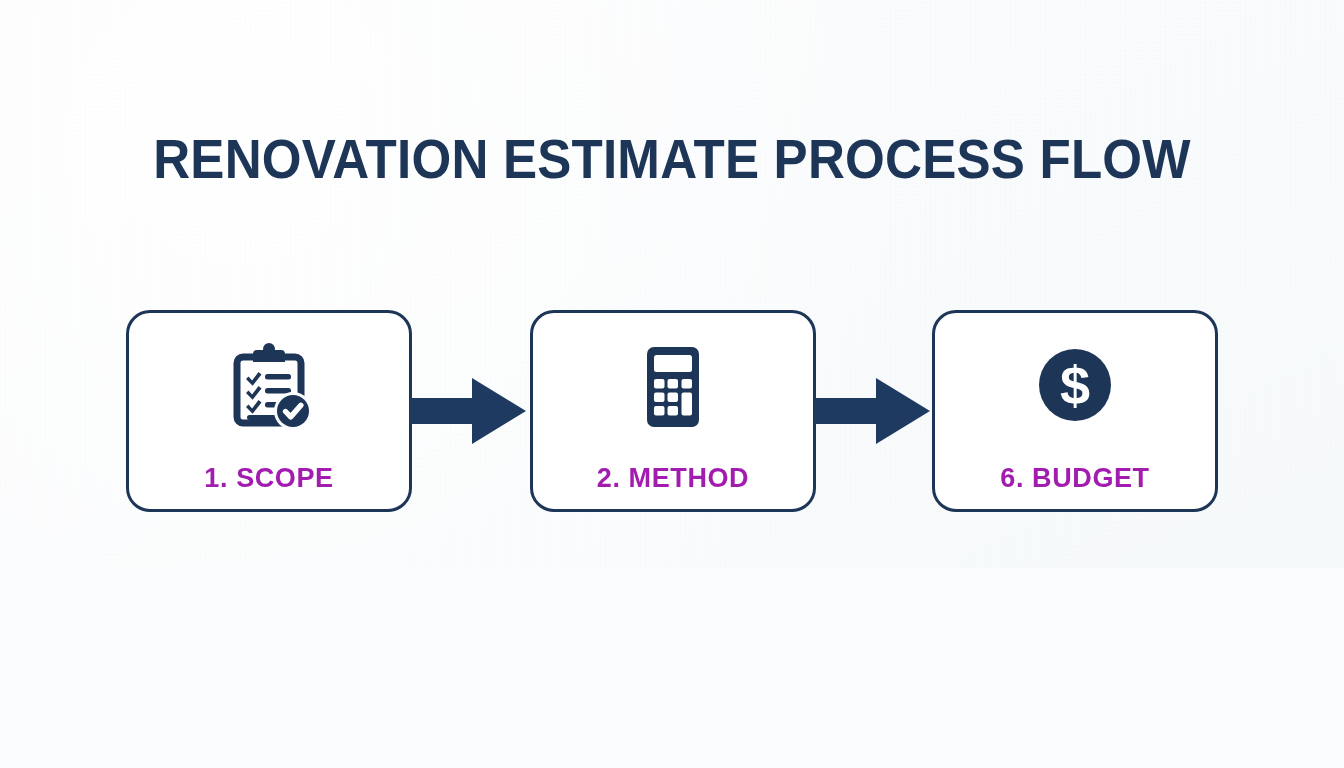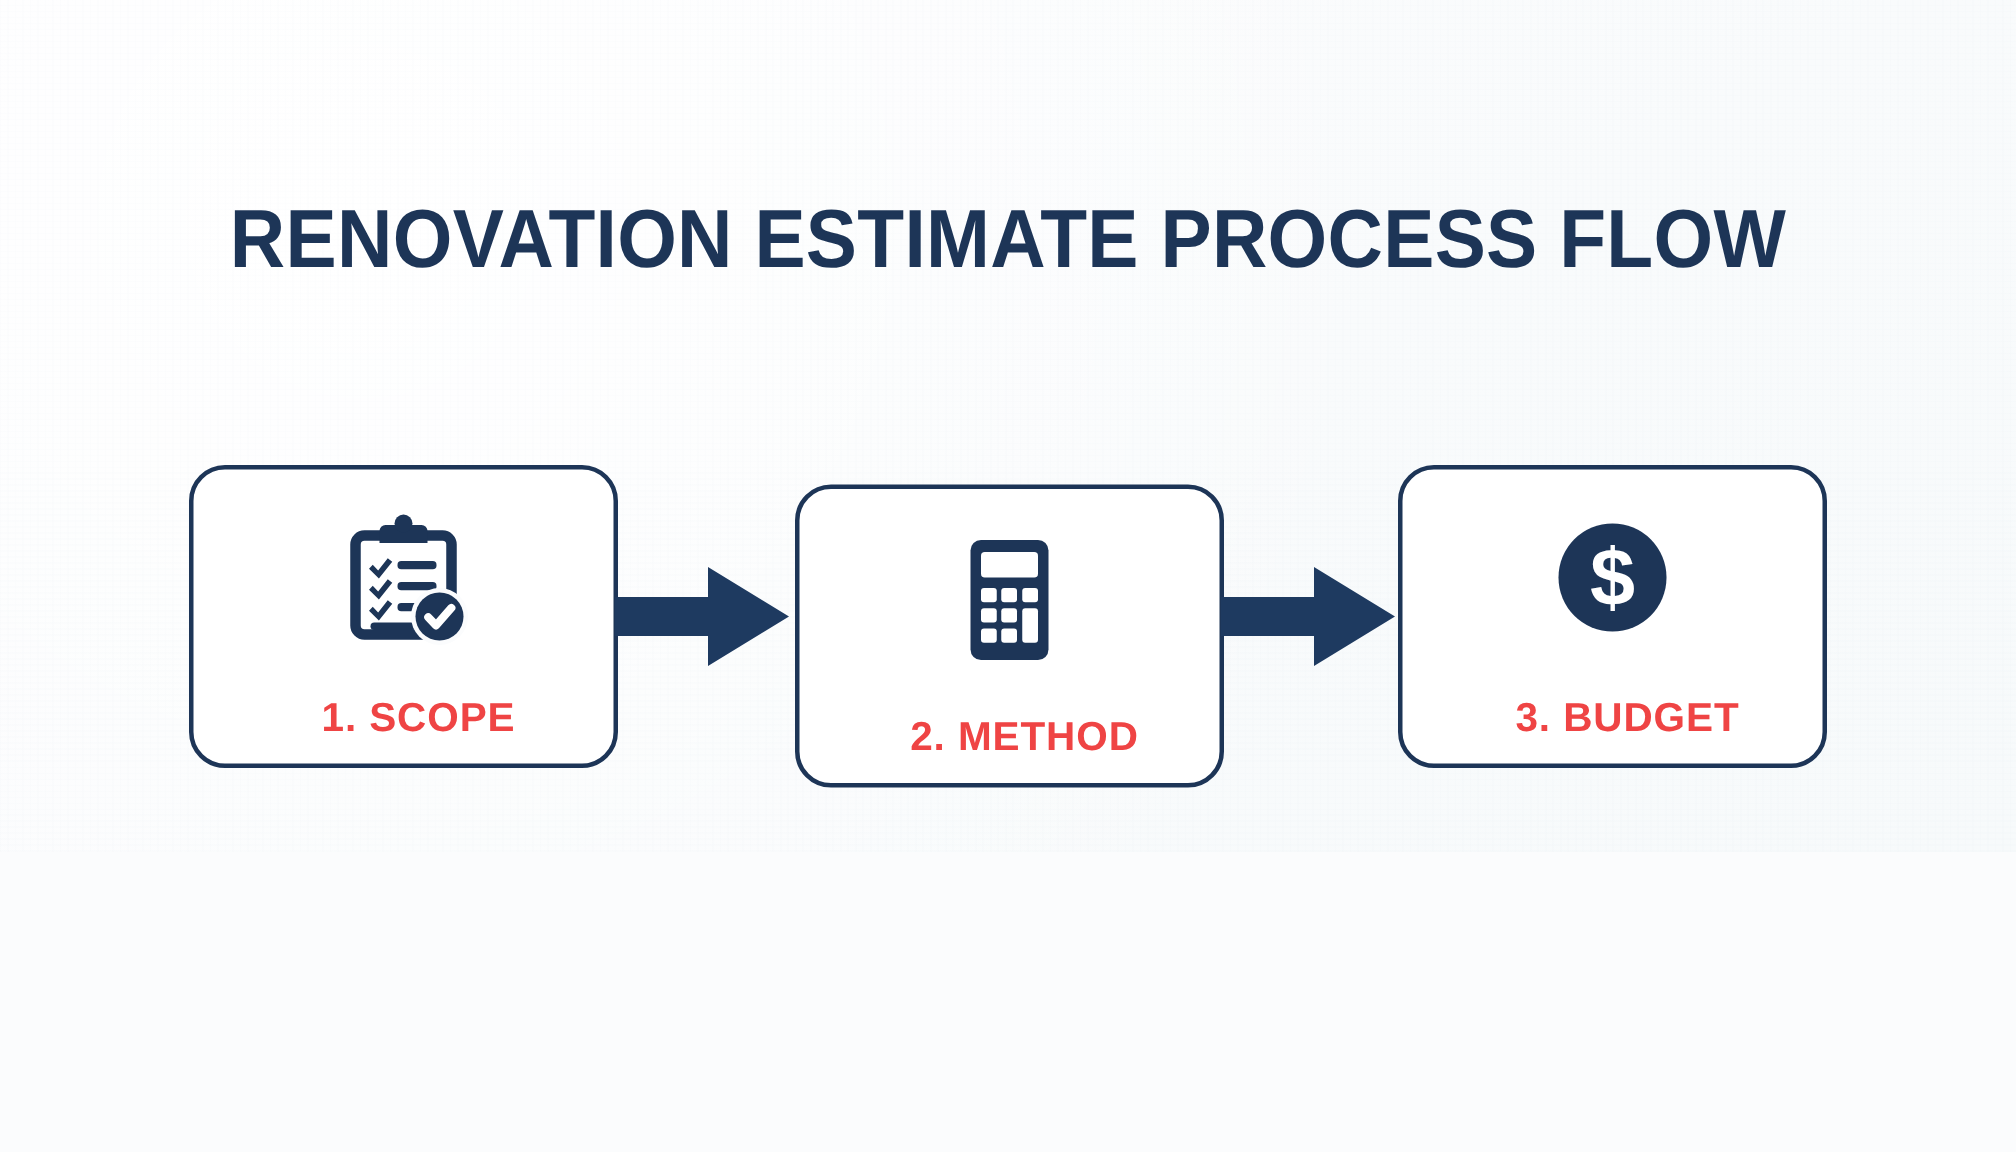--- a/index.html
+++ b/index.html
@@ -66,40 +66,40 @@
     position: absolute;
     top: 0;
     width: 286px;
     height: 202px;
     box-sizing: border-box;
     border: 3px solid #1d3557;
     border-radius: 24px;
     background: #ffffff;
   }
   .card.c1 { left: 0; }
-  .card.c2 { left: 404px; margin-top: 13px; }
+  .card.c2 { left: 404px; }
   .card.c3 { left: 806px; }
 
   .card-icon {
     position: absolute;
     left: 0;
     top: 26px;
     width: 100%;
     height: 96px;
     display: flex;
     align-items: center;
     justify-content: center;
   }
   .card-label {
     position: absolute;
-    left: 10px;
+    left: 0;
     top: 150px;
     width: 100%;
     text-align: center;
-    color: #ef4444;
+    color: #a21caf;
     font-size: 27px;
     font-weight: 700;
     letter-spacing: .6px;
     white-space: nowrap;
   }
 
   
   .arrow {
     position: absolute;
     top: 68px;
@@ -178,17 +178,17 @@
       </svg>
     </div>
 
     <div class="card c3">
       <div class="card-icon">
         <svg width="96" height="96" viewBox="0 0 96 96" aria-hidden="true">
           <circle cx="48" cy="46" r="36" fill="#1d3557"></circle>
           <text x="48" y="46" text-anchor="middle" dominant-baseline="central" font-family="Liberation Sans, sans-serif" font-size="54" font-weight="700" fill="#ffffff">$</text>
         </svg>
       </div>
-      <div class="card-label">3. BUDGET</div>
+      <div class="card-label">6. BUDGET</div>
     </div>
 
   </div>
 </div>
 
 </body></html>

